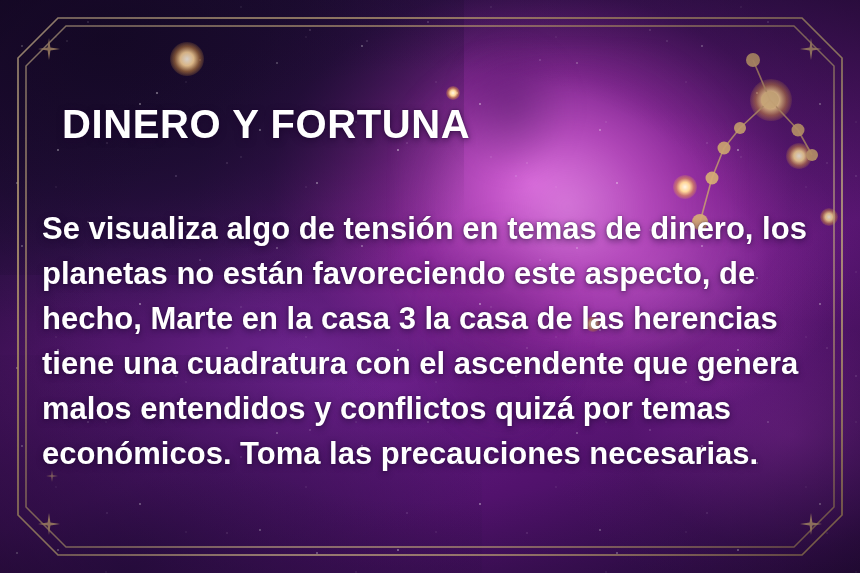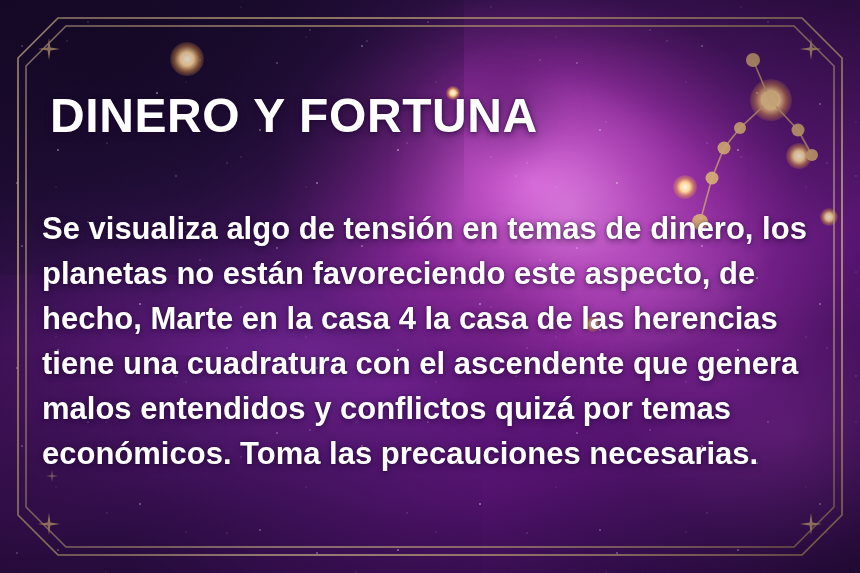--- a/index.html
+++ b/index.html
@@ -124,22 +124,22 @@
   }
 
   
   .content {
     position: absolute;
     left: 46px;
     top: 88px;
     width: 790px;
   }
   .title {
-    margin: 4px;
-    font-size: 48px;
+    margin: 16px;
+    font-size: 40px;
     font-weight: 700;
     letter-spacing: 0.6px;
     color: #ffffff;
     text-shadow: 0 2px 7px rgba(28,6,46,0.70), 0 0 2px rgba(30,8,50,0.55);
     line-height: 1.0;
   }
   .body-text {
     margin: 0;
     position: absolute;
     left: -4px;
@@ -225,16 +225,16 @@
     <path d="M11 0 L12.4 9.6 L22 11 L12.4 12.4 L11 22 L9.6 12.4 L0 11 L9.6 9.6 Z" fill="#dcb77e" opacity="0.9"></path>
   </svg>
   <svg class="sparkle" style="left:46px; top:470px;" width="12" height="12" viewBox="0 0 22 22">
     <path d="M11 0 L12.4 9.6 L22 11 L12.4 12.4 L11 22 L9.6 12.4 L0 11 L9.6 9.6 Z" fill="#dcb77e" opacity="0.65"></path>
   </svg>
 
   <div class="vignette"></div>
 
   <div class="content">
     <h1 class="title">DINERO Y FORTUNA</h1>
-    <p class="body-text">Se visualiza algo de tensión en temas de dinero, los planetas no están favoreciendo este aspecto, de hecho, Marte en la casa 4 la casa de las herencias tiene una cuadratura con el ascendente que genera malos entendidos y conflictos quizá por temas económicos. Toma las precauciones necesarias.</p>
+    <p class="body-text">Se visualiza algo de tensión en temas de dinero, los planetas no están favoreciendo este aspecto, de hecho, Marte en la casa 3 la casa de las herencias tiene una cuadratura con el ascendente que genera malos entendidos y conflictos quizá por temas económicos. Toma las precauciones necesarias.</p>
   </div>
 
 </div>
 
 </body></html>

